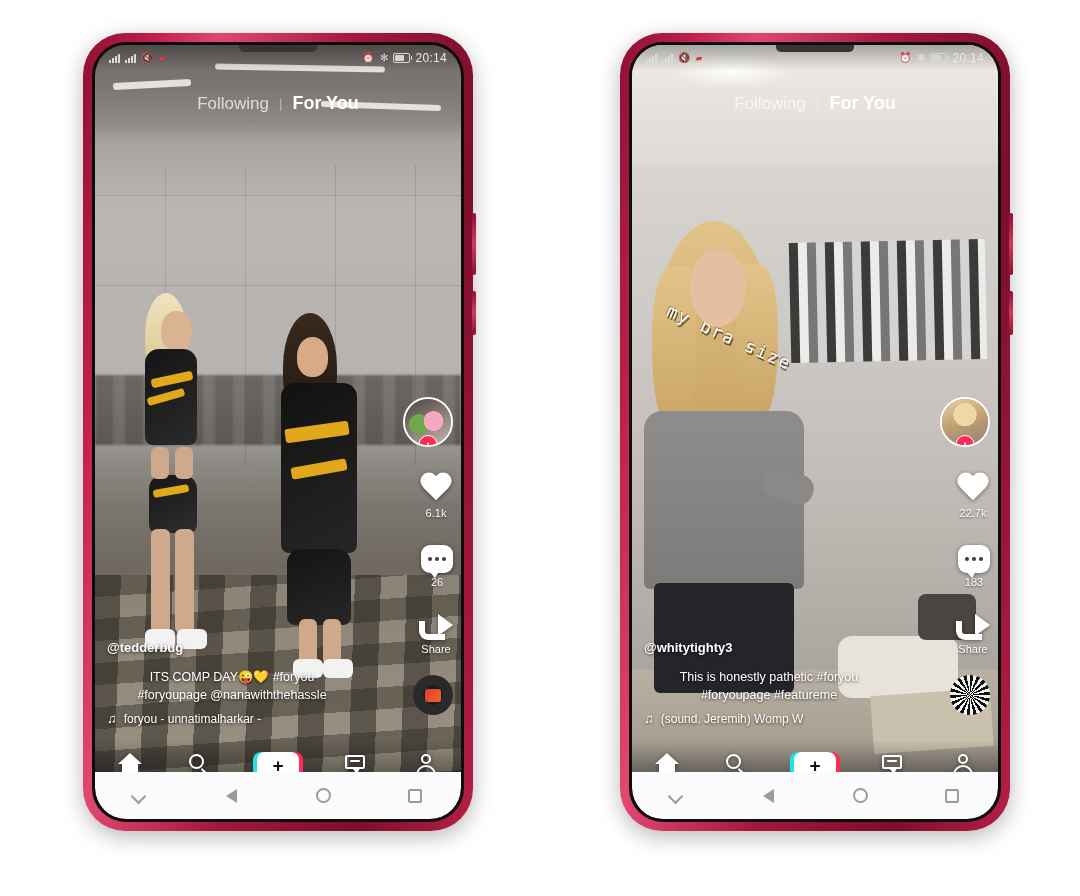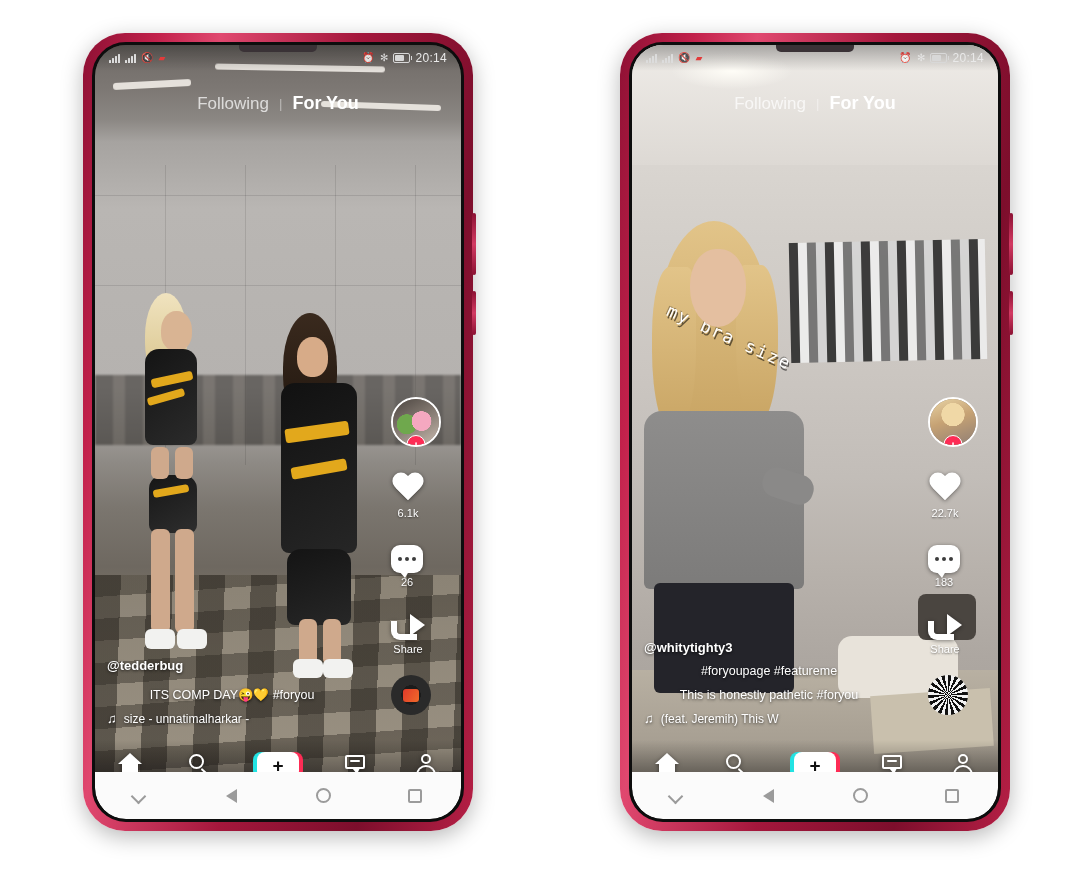--- a/index.html
+++ b/index.html
@@ -138,21 +138,21 @@
   .toptabs{
     position:absolute;left:0;right:0;top:48px;z-index:30;
     display:flex;align-items:center;justify-content:center;gap:10px;
   }
   .tab-following{color:rgba(255,255,255,.72);font-size:17px;}
   .tab-div{color:rgba(255,255,255,.45);font-size:13px;}
   .tab-foryou{color:#fff;font-size:18px;font-weight:bold;}
 
   
   .rail{position:absolute;right:8px;top:352px;width:62px;z-index:25;
-    display:flex;flex-direction:column;align-items:flex-start;}
+    display:flex;flex-direction:column;align-items:flex-end;}
   .avatar{position:relative;width:46px;height:46px;border-radius:50%;
     border:2px solid #fff;overflow:hidden;background:#8a7f78;}
   .avatar .av-img{position:absolute;inset:0;}
   .av-l{background:
       radial-gradient(circle at 62% 48%,#f5a8c0 0 26%,rgba(0,0,0,0) 27%),
       radial-gradient(circle at 30% 55%,#6fa84d 0 24%,rgba(0,0,0,0) 25%),
       linear-gradient(150deg,#4b4540,#8d8279 55%,#c8b9ae);}
   .av-r{background:
       radial-gradient(circle at 50% 34%,#f0d8a6 0 30%,rgba(0,0,0,0) 31%),
       linear-gradient(160deg,#e8d3a4,#c6a274 45%,#8f7e74);}
@@ -368,23 +368,24 @@
           <div class="rail-item">
             <div class="share-ico"></div>
             <div class="rail-count">Share</div>
           </div>
           <div class="disc disc-l"></div>
         </div>
 
         <div class="caption">
           <div class="cap-user">@tedderbug</div>
           <div class="cap-text">ITS COMP DAY😜💛 #foryou</div>
+          <div class="cap-text" style="margin-top:-6px">#foryoupage @nanawiththehassle</div>
           <div class="cap-music">
             <span class="note">♫</span>
-            <span>size - unnatimalharkar -</span>
+            <span>foryou - unnatimalharkar -</span>
           </div>
         </div>
 
         <div class="tiktok-nav">
           <div class="nav-ico home-ico"></div>
           <div class="nav-ico search-ico"></div>
           <div class="create-btn">
             <span class="create-plus">+</span>
           </div>
           <div class="nav-ico inbox-ico">
@@ -483,25 +484,25 @@
           </div>
           <div class="rail-item">
             <div class="share-ico"></div>
             <div class="rail-count">Share</div>
           </div>
           <div class="disc disc-r"></div>
         </div>
 
         <div class="caption">
           <div class="cap-user">@whitytighty3</div>
+          <div class="cap-text">This is honestly pathetic #foryou</div>
           <div class="cap-text" style="margin-top:-6px">#foryoupage #featureme</div>
-          <div class="cap-text">This is honestly pathetic #foryou</div>
           <div class="cap-music">
             <span class="note">♫</span>
-            <span>(feat. Jeremih)   This W</span>
+            <span>(sound. Jeremih)   Womp W</span>
           </div>
         </div>
 
         <div class="tiktok-nav">
           <div class="nav-ico home-ico"></div>
           <div class="nav-ico search-ico"></div>
           <div class="create-btn">
             <span class="create-plus">+</span>
           </div>
           <div class="nav-ico inbox-ico">

